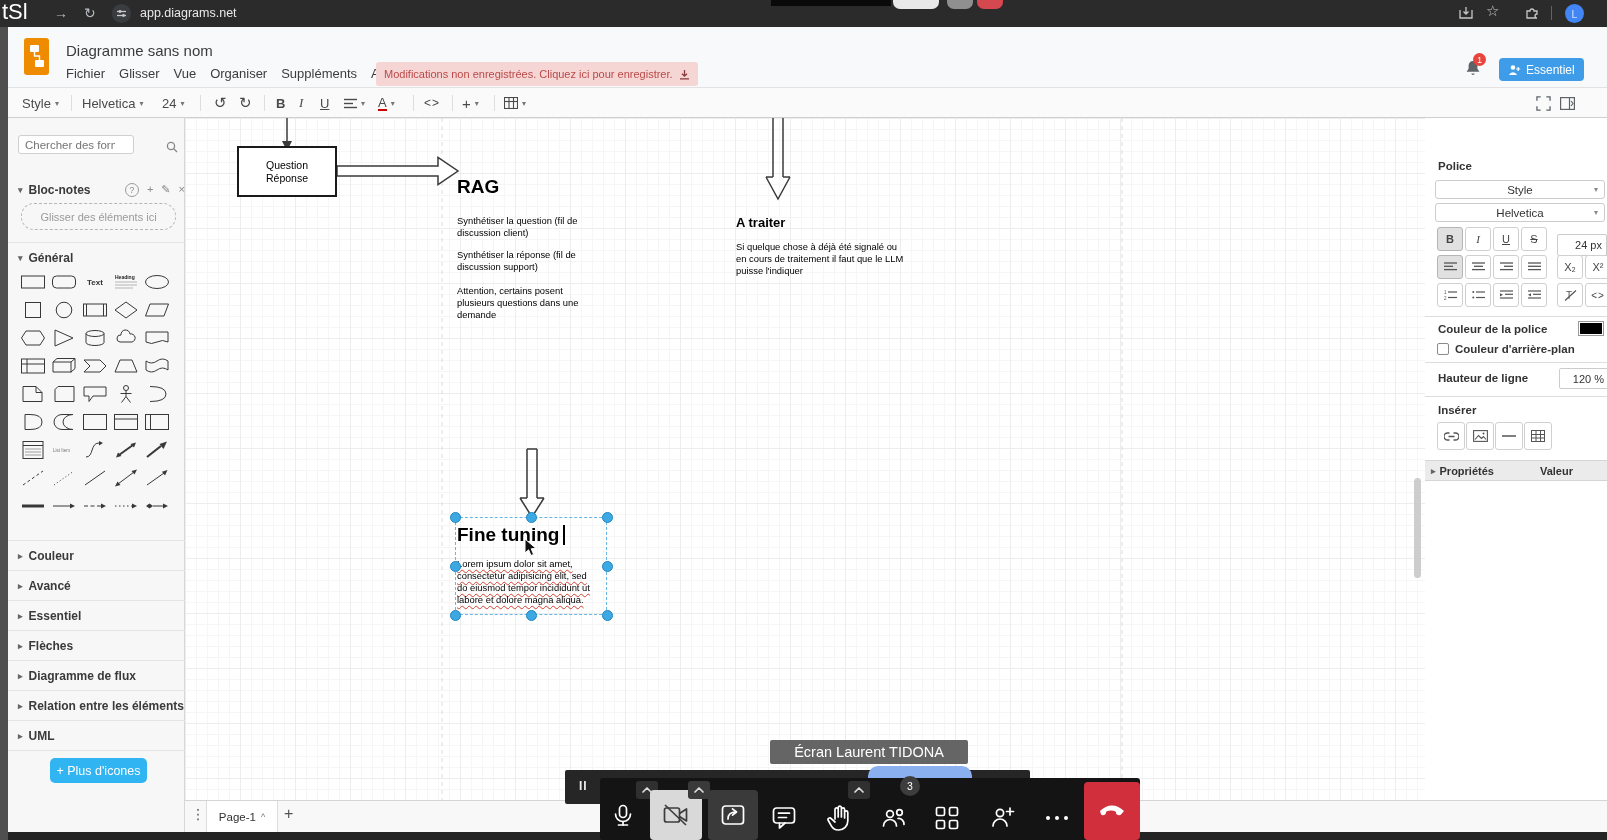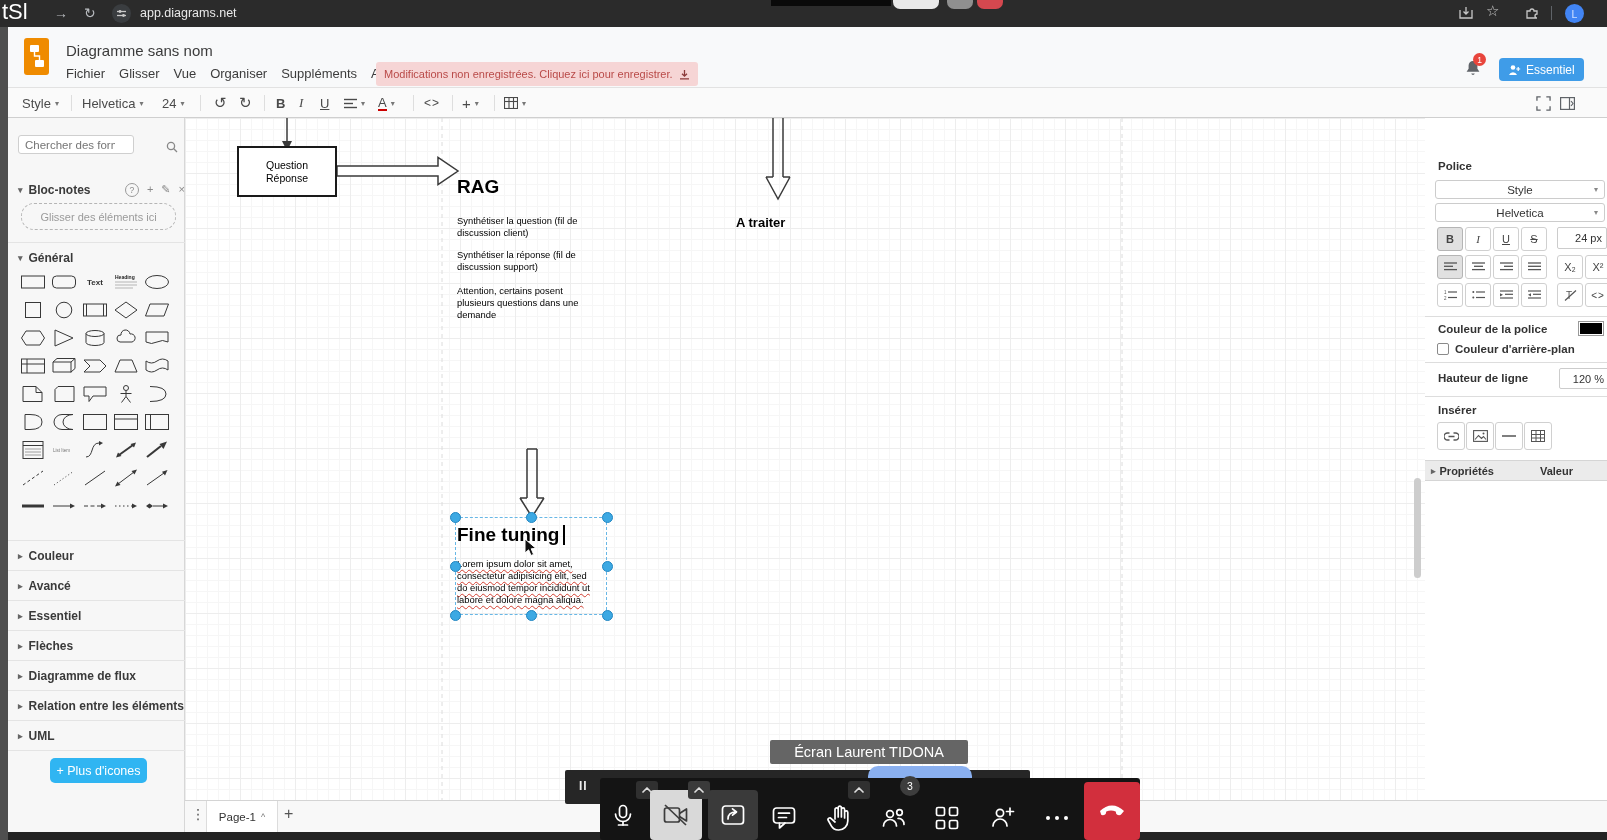--- a/index.html
+++ b/index.html
@@ -544,20 +544,21 @@
     <span>Question</span>
     <span>Réponse</span>
   </div>
 
   <div class="node-title" style="left:457px;top:176px;font-size:19px;">RAG</div>
   <div class="node-p" style="left:457px;top:215px;width:134px;">Synthétiser la question (fil de discussion client)</div>
   <div class="node-p" style="left:457px;top:249px;width:134px;">Synthétiser la réponse (fil de discussion support)</div>
   <div class="node-p" style="left:457px;top:285px;width:134px;">Attention, certains posent plusieurs questions dans une demande</div>
 
   <div class="node-title" style="left:736px;top:201px;font-size:13px;margin-top:14px;">A traiter</div>
+  <div class="node-p" style="left:736px;top:241px;width:172px;">Si quelque chose à déjà été signalé ou en cours de traitement il faut que le LLM puisse l'indiquer</div>
 
   <div class="abs" style="left:455px;top:517px;width:152px;height:98px;border:1px dashed #67b7e6;"></div>
   <div class="node-title" style="left:457px;top:524px;font-size:19px;">Fine tuning</div>
   <div class="abs" style="left:563px;top:525px;width:1.5px;height:20px;background:#000;"></div>
   <div class="abs" style="left:457px;top:558px;width:140px;font-size:9.4px;line-height:12px;color:#000;">
     <div class="wavy">Lorem ipsum dolor sit amet,</div>
     <div class="wavy">consectetur adipisicing elit, sed</div>
     <div class="wavy">do eiusmod tempor incididunt ut</div>
     <div class="wavy">labore et dolore magna aliqua.</div>
   </div>
@@ -583,21 +584,21 @@
     </div>
   <div class="fselect abs" style="left:1435px;top:203px;width:170px;">
       <span>Helvetica</span>
       <span style="position:absolute;right:6px;color:#888;font-size:8px;">▾</span>
     </div>
 
   <div class="pbtn pressed" style="left:1437px;top:227px;font-weight:bold;">B</div>
   <div class="pbtn" style="left:1465px;top:227px;font-style:italic;font-family:'Liberation Serif',serif;">I</div>
   <div class="pbtn" style="left:1493px;top:227px;text-decoration:underline;">U</div>
   <div class="pbtn" style="left:1521px;top:227px;text-decoration:line-through;">S</div>
-  <input class="finput" style="left: 1557px; top: 227px; width: 40px; height: 20px; text-align: right;" value="24 px">
+  <input class="finput" style="left: 1557px; top: 234px; width: 40px; height: 20px; text-align: right;" value="24 px">
 
   <div class="pbtn pressed" style="left:1437px;top:255px;">
       <svg width="13" height="10" viewBox="0 0 13 10" stroke="#555" stroke-width="1.3">
         <line x1="0" y1="1" x2="13" y2="1"></line>
         <line x1="0" y1="4.3" x2="9" y2="4.3"></line>
         <line x1="0" y1="7.6" x2="13" y2="7.6"></line>
       </svg>
     </div>
   <div class="pbtn" style="left:1465px;top:255px;">
       <svg width="13" height="10" viewBox="0 0 13 10" stroke="#555" stroke-width="1.3">

